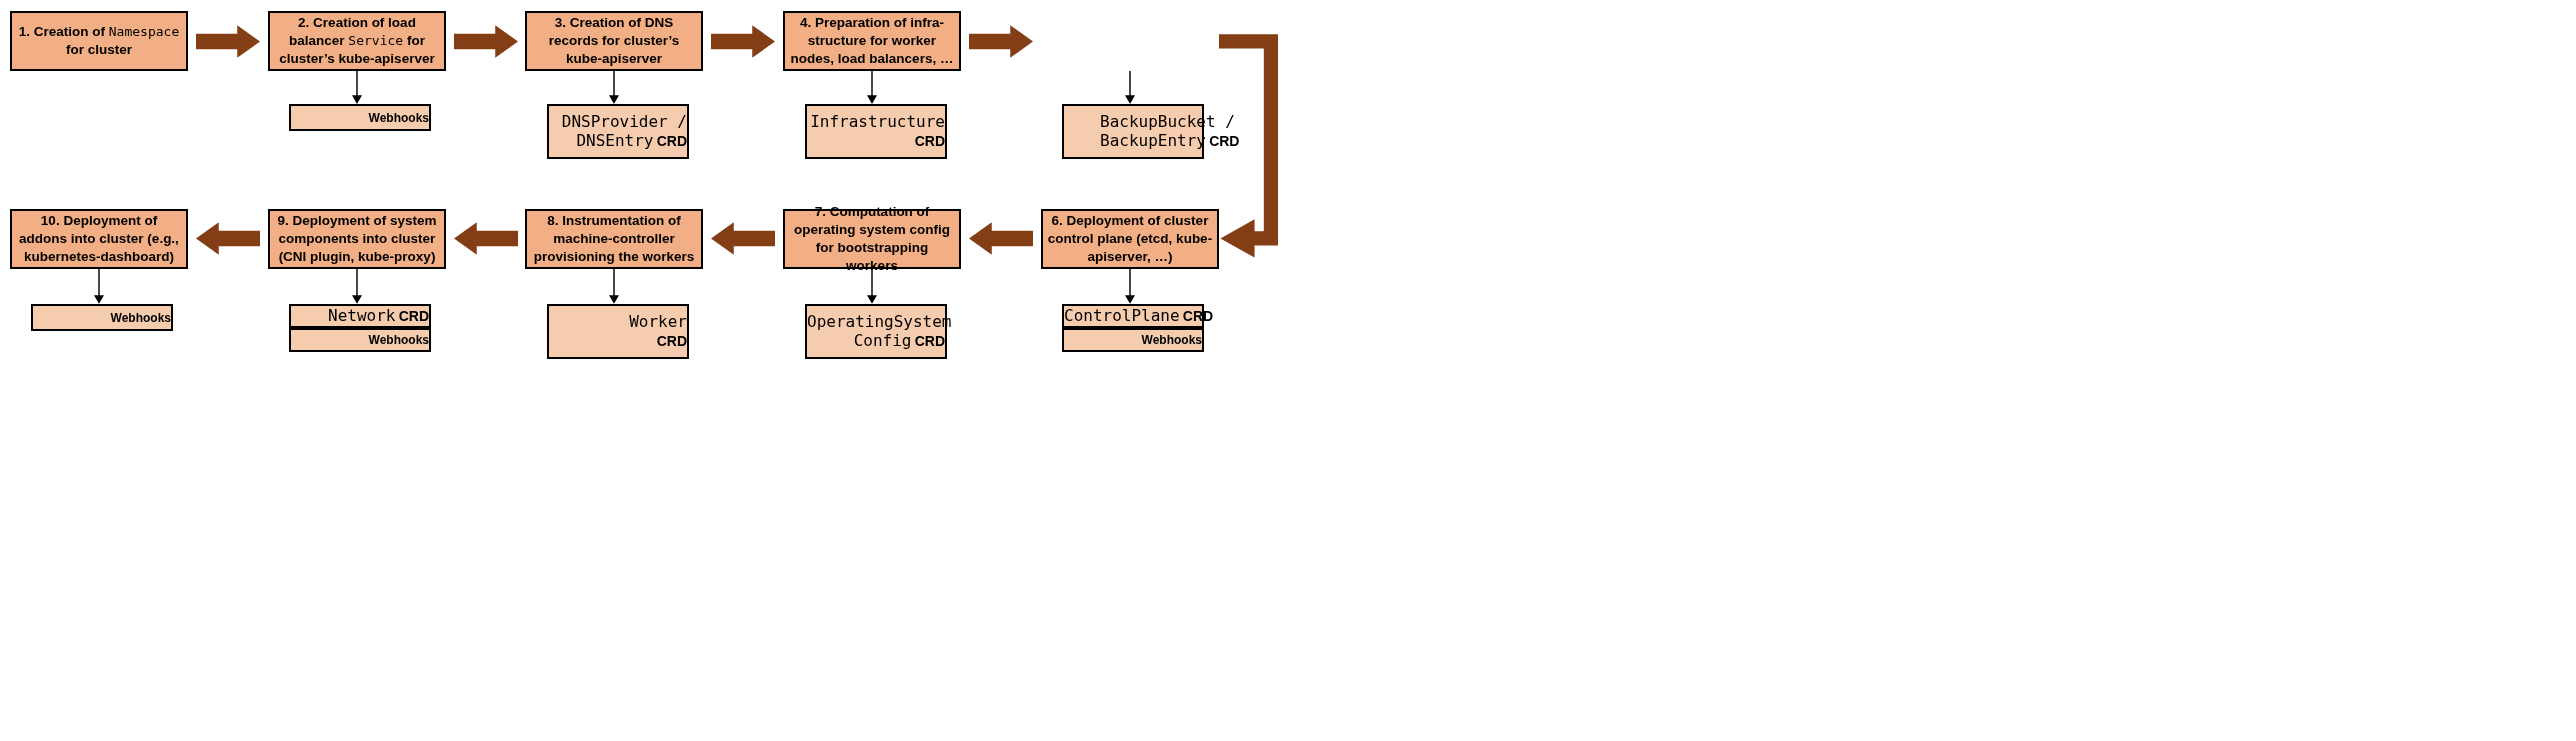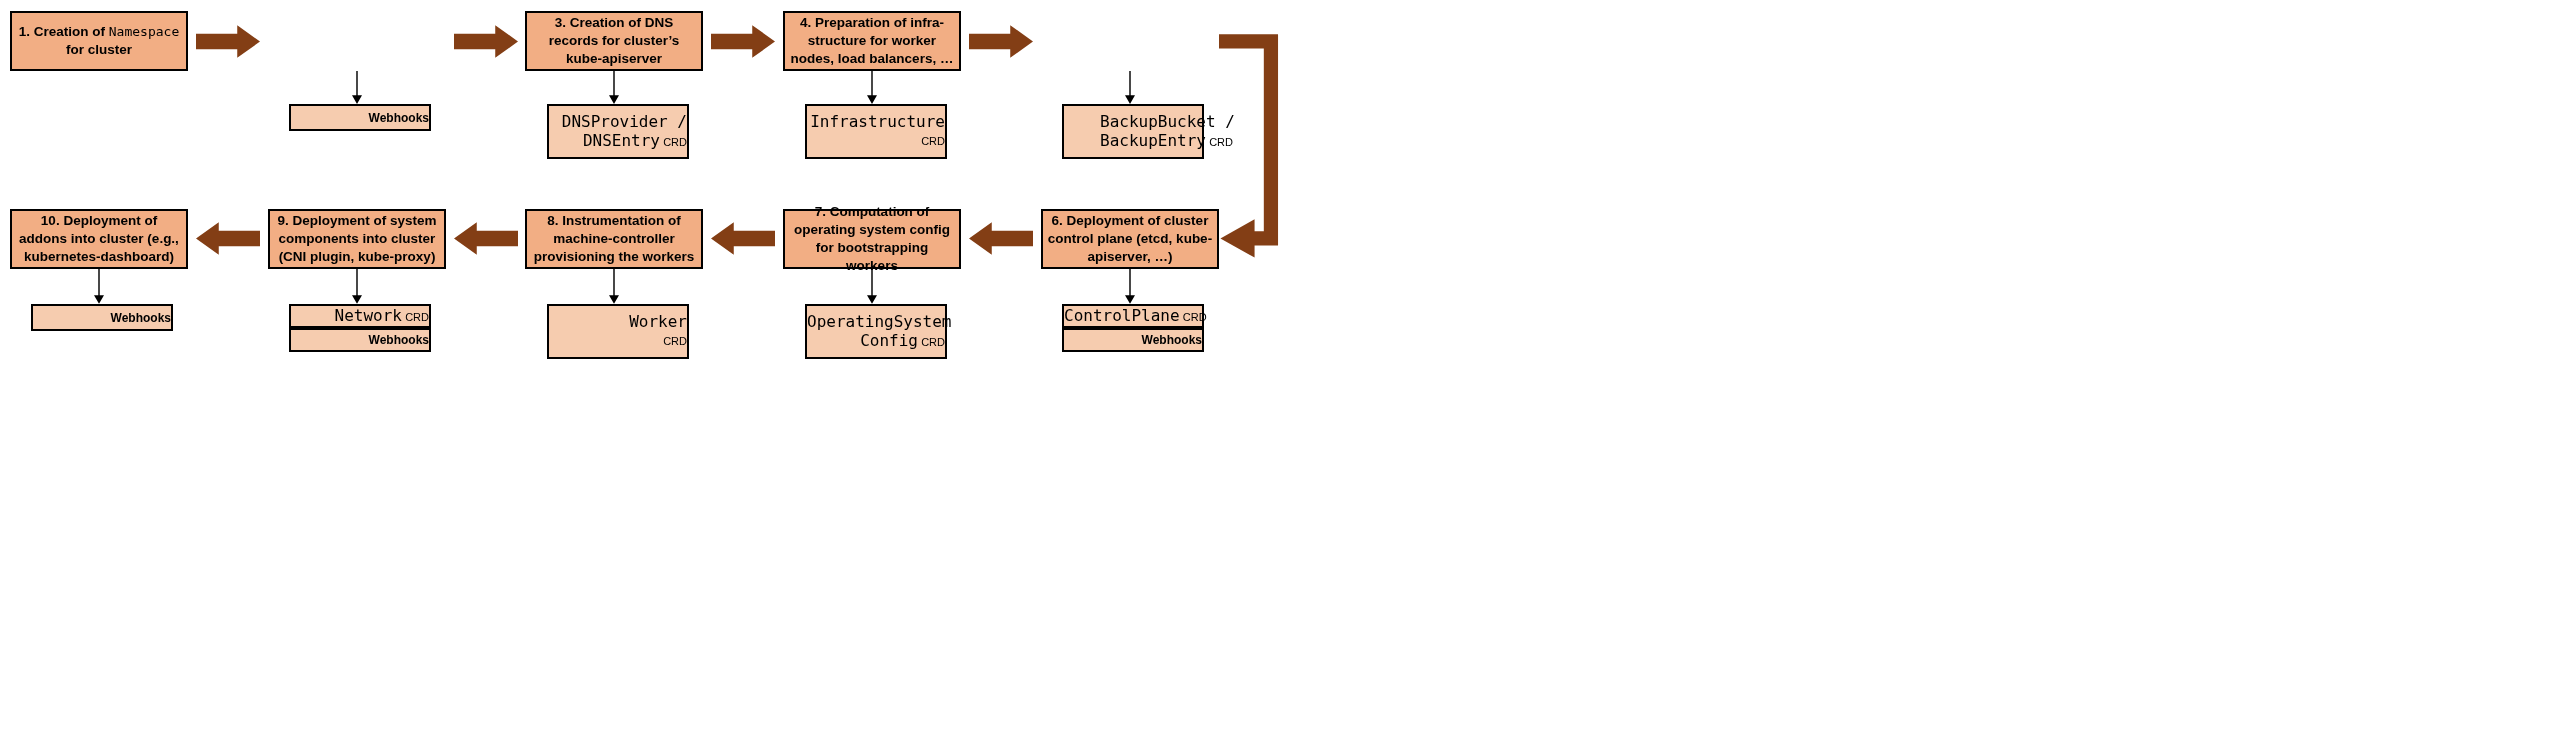--- a/index.html
+++ b/index.html
@@ -47,34 +47,37 @@
   }
   .sub-box.two { height: 55px; }
   .sub-box.one { height: 27px; }
   .sub-box.stack { height: 24px; }
   .sline { line-height: 18px; white-space: nowrap; }
   .sline .mono {
     font-family: "DejaVu Sans Mono", monospace;
     font-size: 16px;
     font-weight: 400;
   }
-  .sline .b { font-weight: 400; font-size: 11px; }
+  .sline .b { font-weight: 700; font-size: 14px; }
   .sline .wh { font-weight: 700; font-size: 12px; }
   .arrow-svg { position: absolute; display: block; }
   .arrow-svg path { fill: var(--arrow, #833E15); }
   .conn-svg { position: absolute; display: block; }
   .conn-svg path { fill: var(--line, #000000); }
 </style>
 </head>
 <body>
 
 <div id="canvas" style="--main-fill: #F2AE84; --sub-fill: #F6CCAF; --arrow: #833E15; --line: #000000;">
 
   <div class="main-box" style="left:10px; top:11.4px;">
     <div><span>1. Creation of </span><span class="mono">Namespace</span><span> for cluster</span></div>
+  </div>
+  <div class="main-box" style="left:268px; top:11.4px;">
+    <div><span>2. Creation of load balancer </span><span class="mono">Service</span><span> for cluster’s kube-apiserver</span></div>
   </div>
   <div class="main-box" style="left:525px; top:11.4px;">
     <div><span>3. Creation of DNS records for cluster’s kube-apiserver</span></div>
   </div>
   <div class="main-box" style="left:783px; top:11.4px;">
     <div><span>4. Preparation of infra-structure for worker nodes, load balancers, …</span></div>
   </div>
 
   <div class="main-box" style="left:1041px; top:209px;">
     <div><span>6. Deployment of cluster control plane (etcd, kube-apiserver, …)</span></div>

